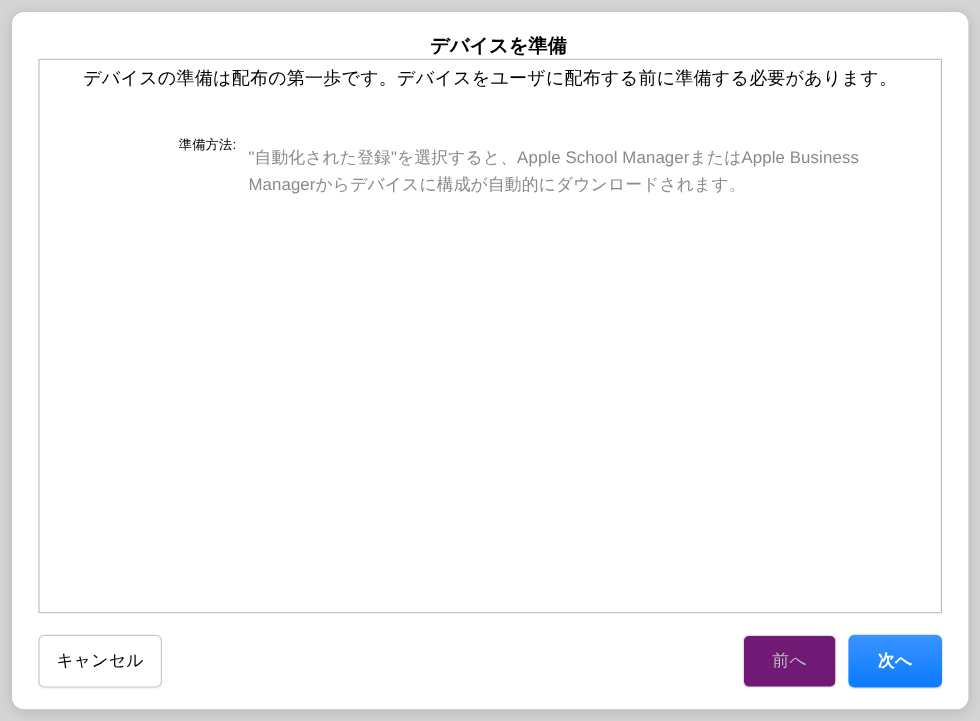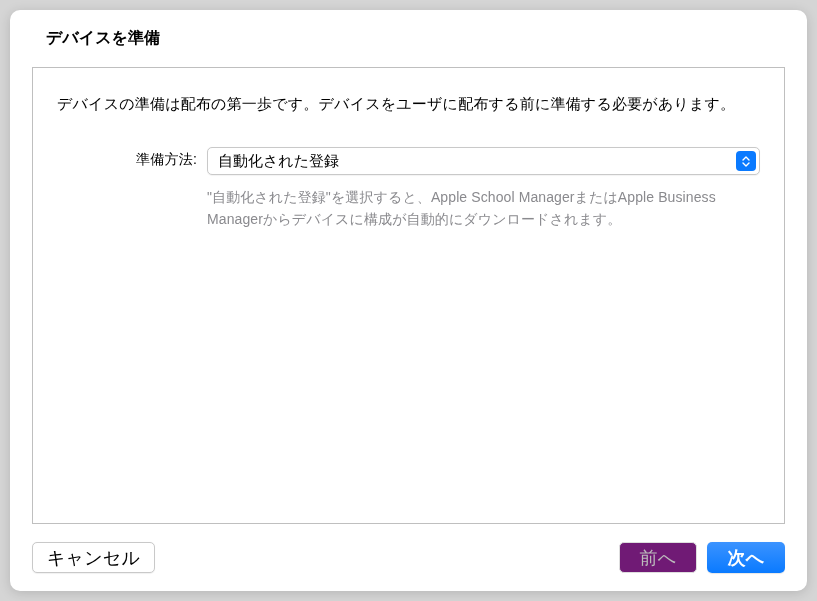--- a/index.html
+++ b/index.html
@@ -23,46 +23,47 @@
       border-radius: 10px;
       box-shadow: 0 2px 12px rgba(0,0,0,0.15);
       display: flex;
       flex-direction: column;
       padding: 18px 22px 18px 22px;
     }
     .dialog-title {
       font-size: 16px;
       font-weight: 700;
       color: #000;
-      margin-bottom: 18px;
       padding-left: 14px;
+      text-align: center;
     }
     .content-box {
       flex: 1;
       border: 1px solid #bfbfbf;
-      padding: 24px 24px;
+      padding: 4px 24px;
       display: flex;
       flex-direction: column;
+      align-items: center;
     }
     .description {
       font-size: 15px;
       line-height: 1.55;
       color: #000;
       margin-bottom: 32px;
       letter-spacing: 0.2px;
     }
     .form-row {
       display: flex;
       align-items: flex-start;
       gap: 10px;
     }
     .form-label {
       width: 140px;
       text-align: right;
-      font-size: 14px;
+      font-size: 11px;
       color: #000;
       padding-top: 4px;
       letter-spacing: 0.2px;
     }
     .form-controls {
       flex: 1;
     }
     .select-wrapper {
       position: relative;
       width: 100%;
@@ -107,23 +108,23 @@
       display: flex;
       align-items: center;
       margin-top: 18px;
       gap: 10px;
     }
     .spacer {
       flex: 1;
     }
     .btn {
       min-width: 78px;
-      height: 31px;
+      height: 44px;
       border-radius: 5px;
-      font-size: 18px;
+      font-size: 14px;
       padding: 0 16px;
       display: inline-flex;
       align-items: center;
       justify-content: center;
       border: none;
       cursor: default;
       letter-spacing: 0.2px;
     }
     .btn-default {
       background: #ffffff;
@@ -151,31 +152,20 @@
 
 <div class="dialog">
   <div class="dialog-title">デバイスを準備</div>
 
   <div class="content-box">
     <div class="description">デバイスの準備は配布の第一歩です。デバイスをユーザに配布する前に準備する必要があります。</div>
 
     <div class="form-row">
       <div class="form-label">準備方法:</div>
       <div class="form-controls">
-        <div class="select-wrapper">
-          <div class="select-value">自動化された登録</div>
-          <div class="select-arrows">
-            <svg width="8" height="5" viewBox="0 0 8 5">
-                <path d="M1 4 L4 1 L7 4" stroke="#fff" stroke-width="1.4" fill="none" stroke-linecap="round" stroke-linejoin="round"></path>
-              </svg>
-            <svg width="8" height="5" viewBox="0 0 8 5">
-                <path d="M1 1 L4 4 L7 1" stroke="#fff" stroke-width="1.4" fill="none" stroke-linecap="round" stroke-linejoin="round"></path>
-              </svg>
-          </div>
-        </div>
         <div class="help-text">"自動化された登録"を選択すると、Apple School ManagerまたはApple Business Managerからデバイスに構成が自動的にダウンロードされます。</div>
       </div>
     </div>
   </div>
 
   <div class="button-row">
     <button class="btn btn-default btn-cancel">キャンセル</button>
     <div class="spacer"></div>
     <button class="btn btn-disabled">前へ</button>
     <button class="btn btn-primary">次へ</button>

